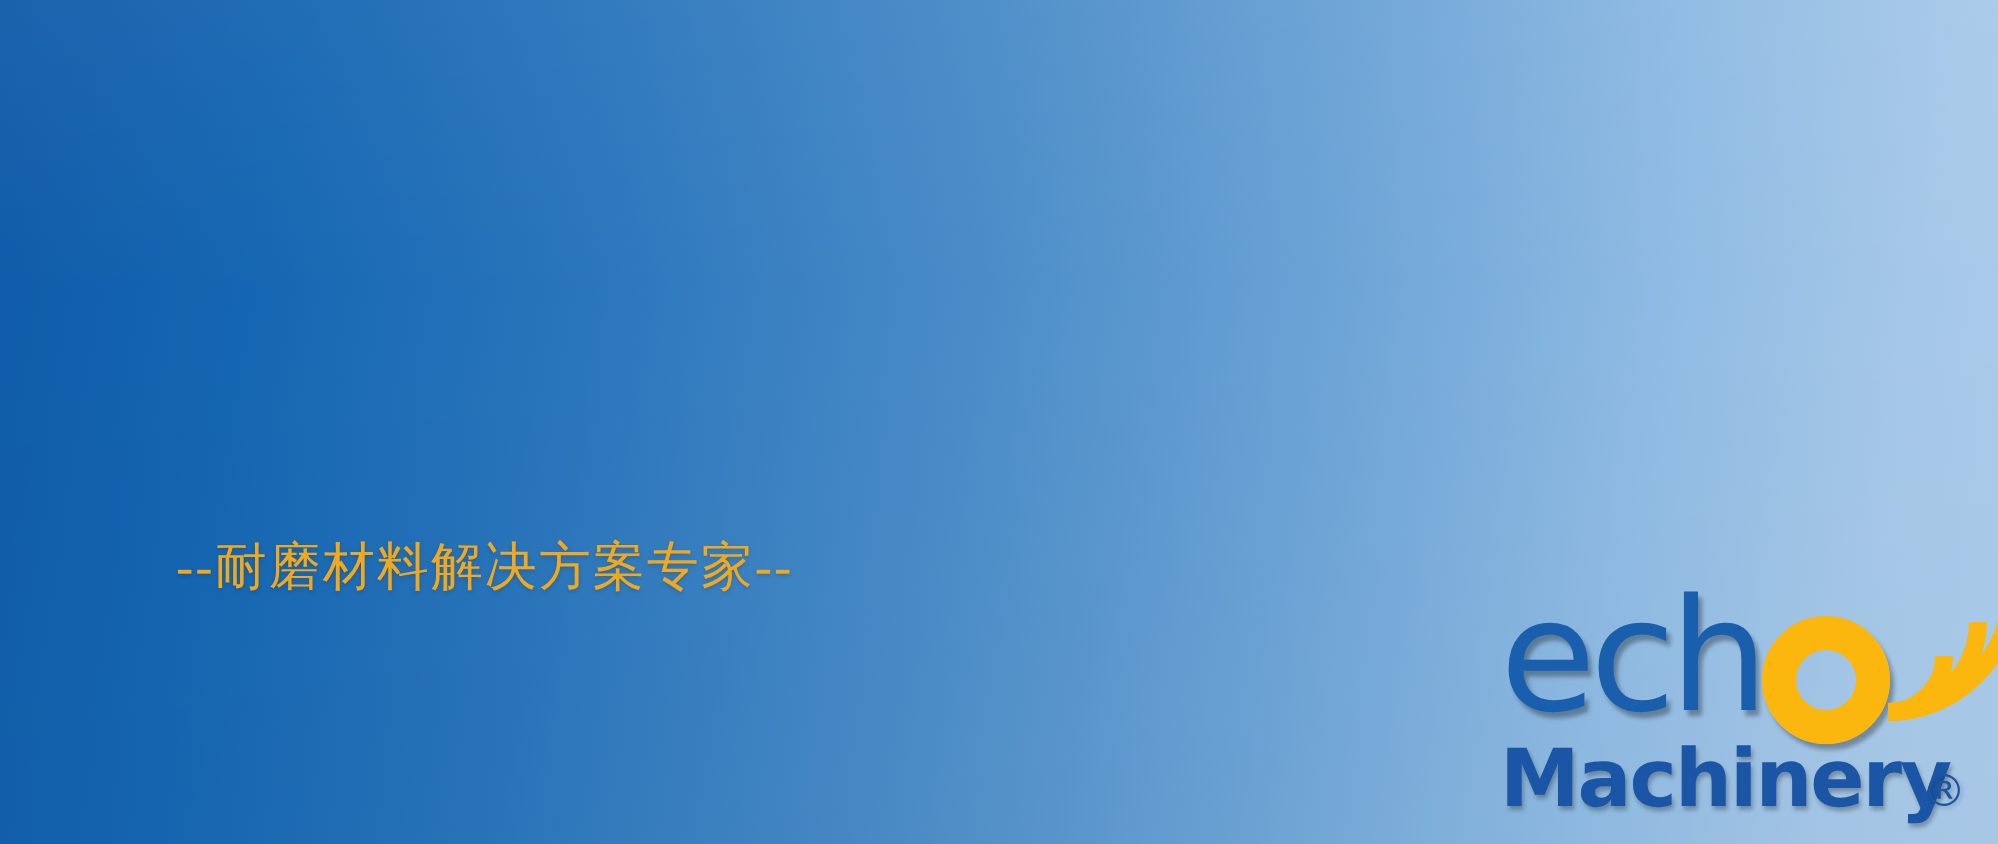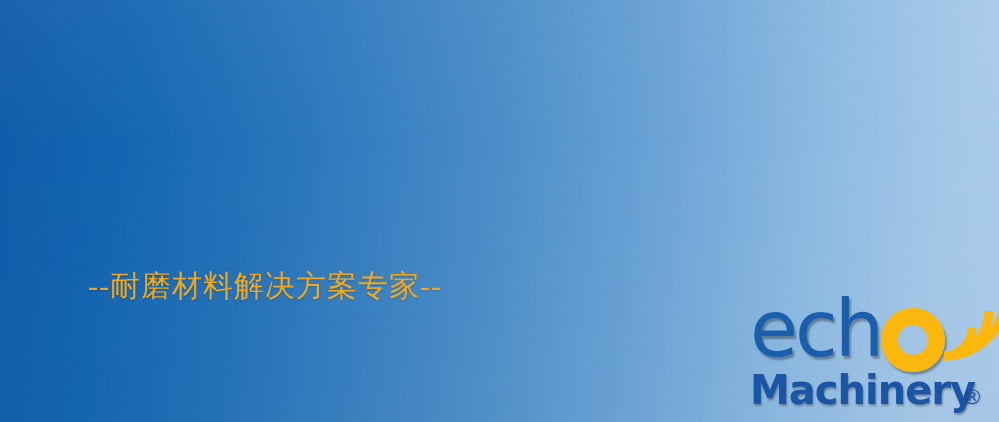--- a/index.html
+++ b/index.html
@@ -47,21 +47,21 @@
     color: #ffffff;
     white-space: nowrap;
     text-shadow: 0 1px 3px rgba(0,0,0,0.18);
   }
 
   .subtitle {
     position: absolute;
     left: 88px;
     top: 266px;
     font-family: "Liberation Serif", serif;
-    font-size: 30px;
+    font-size: 26px;
     letter-spacing: 1px;
     color: #f0a81e;
     white-space: nowrap;
     text-shadow: 0 1px 2px rgba(0,0,0,0.15);
   }
 
   
   #logo {
     position: absolute;
     left: 748px;

